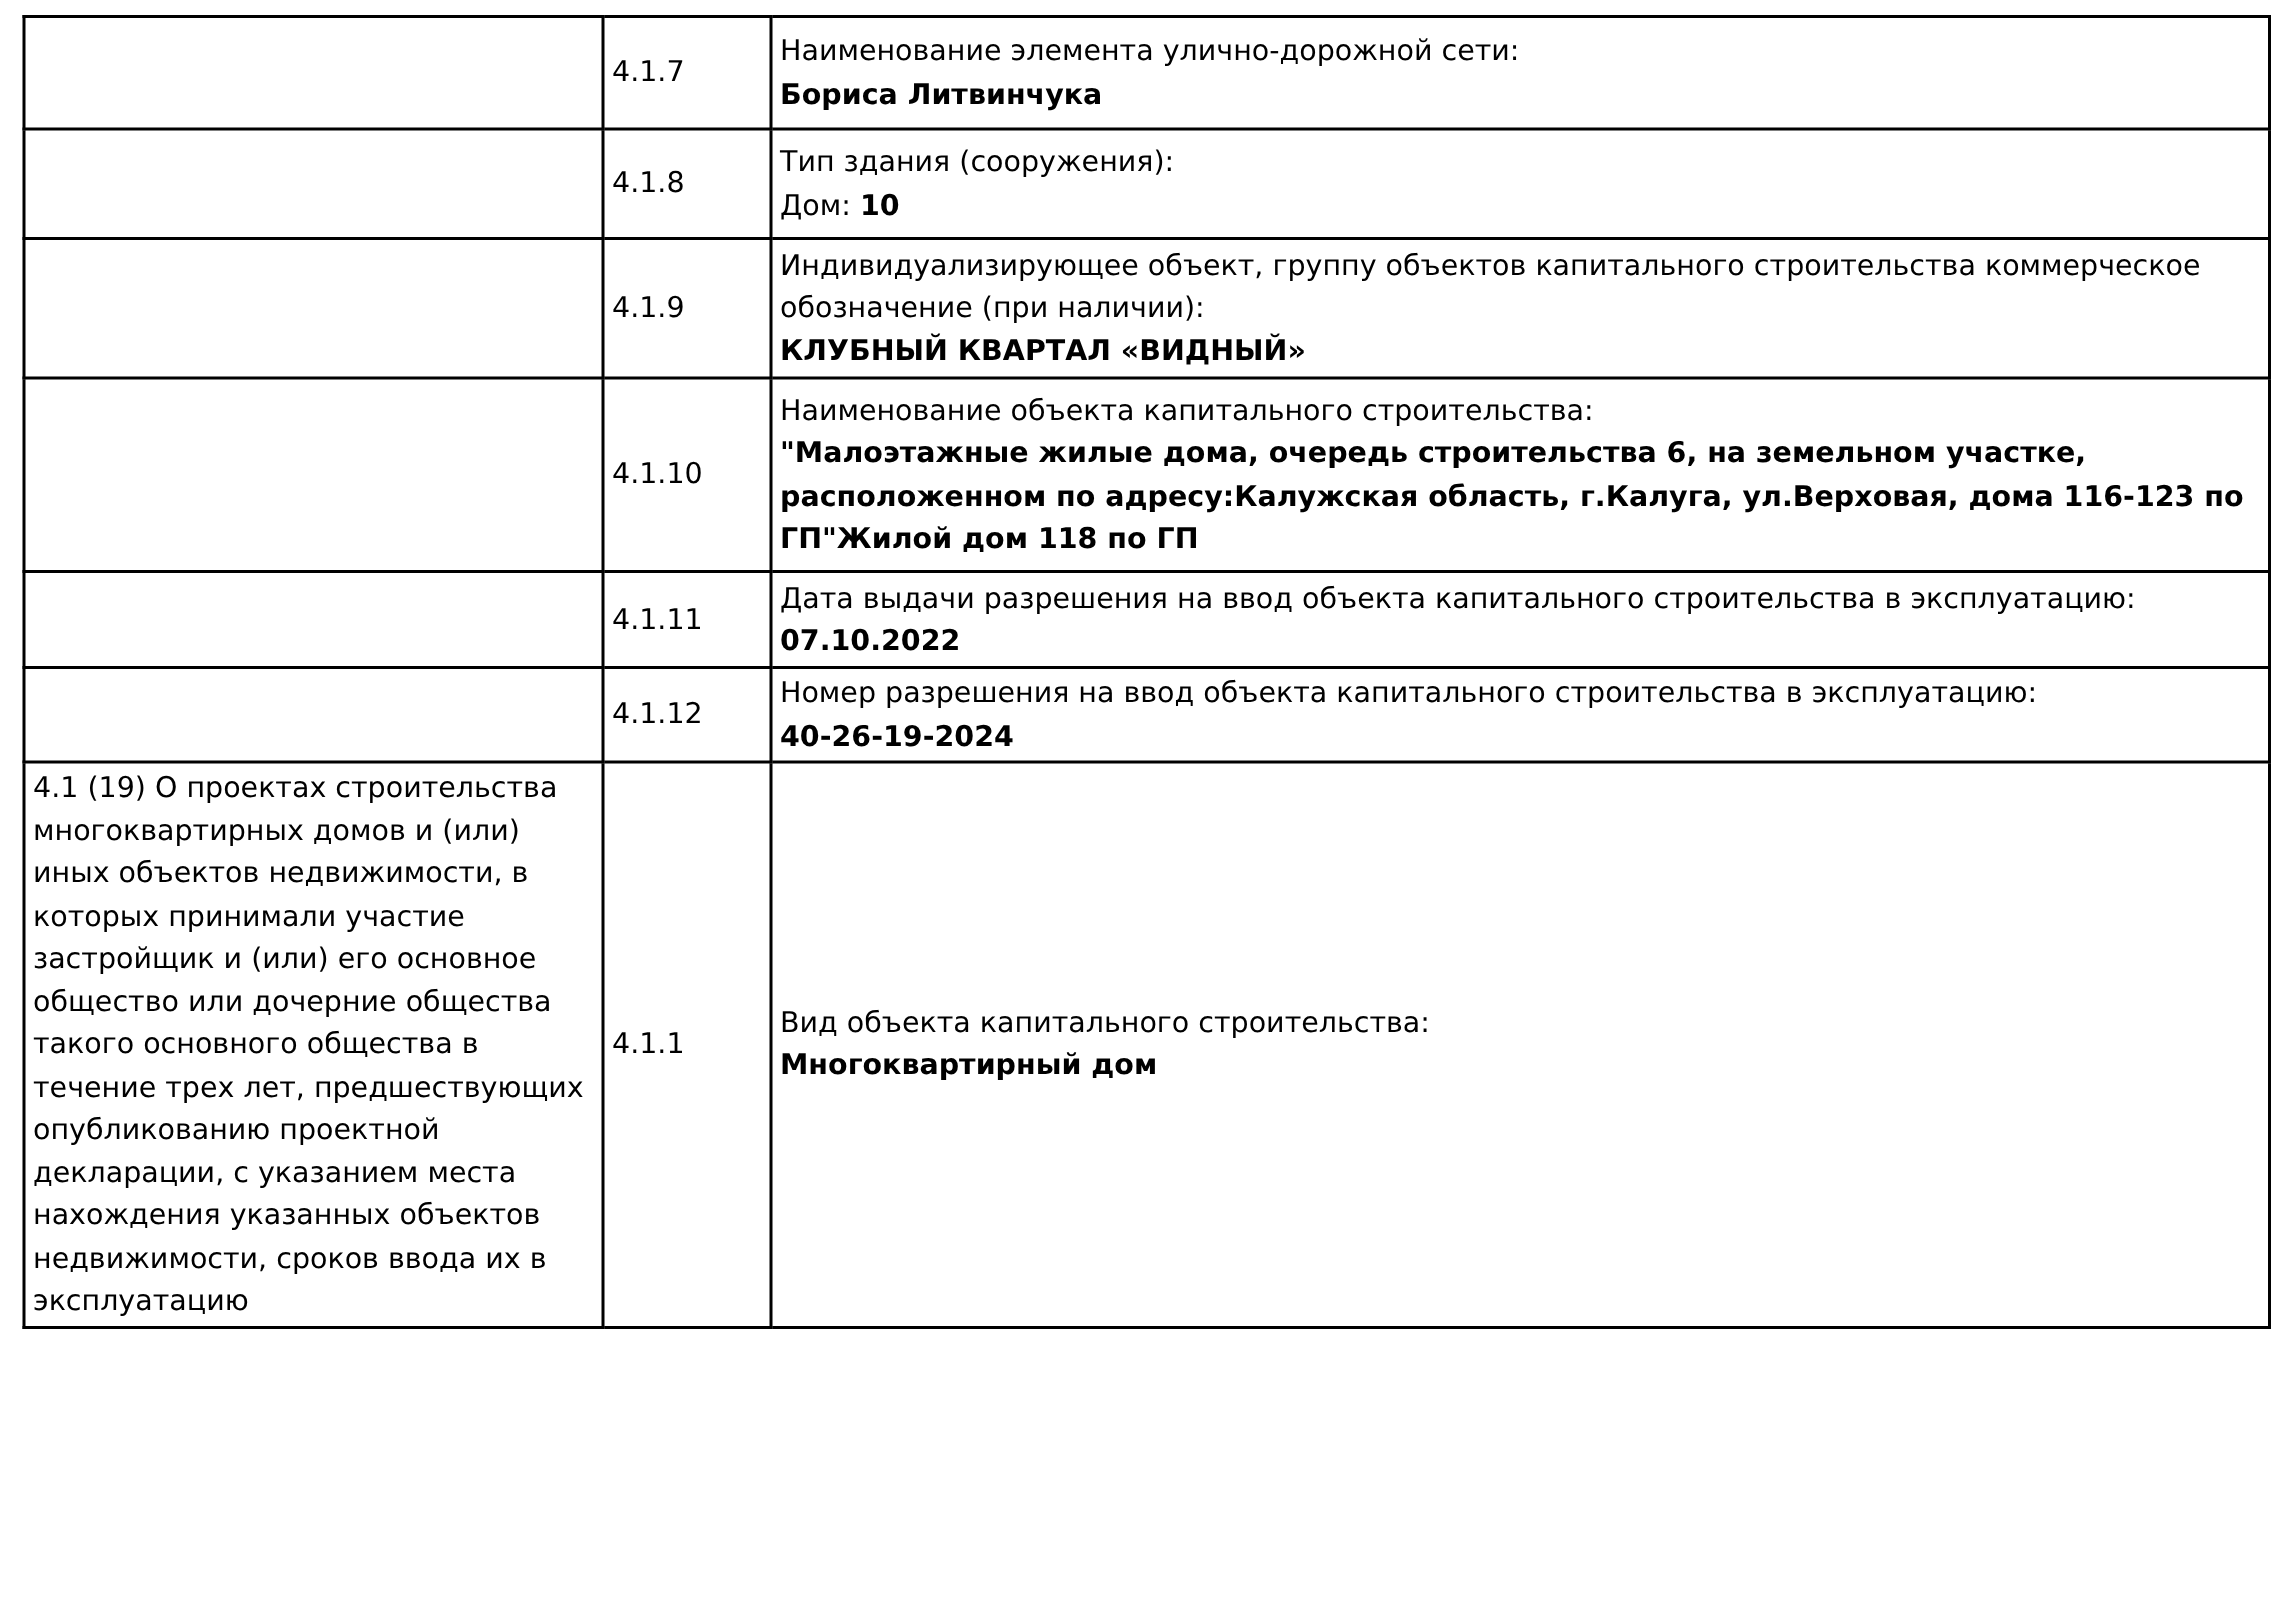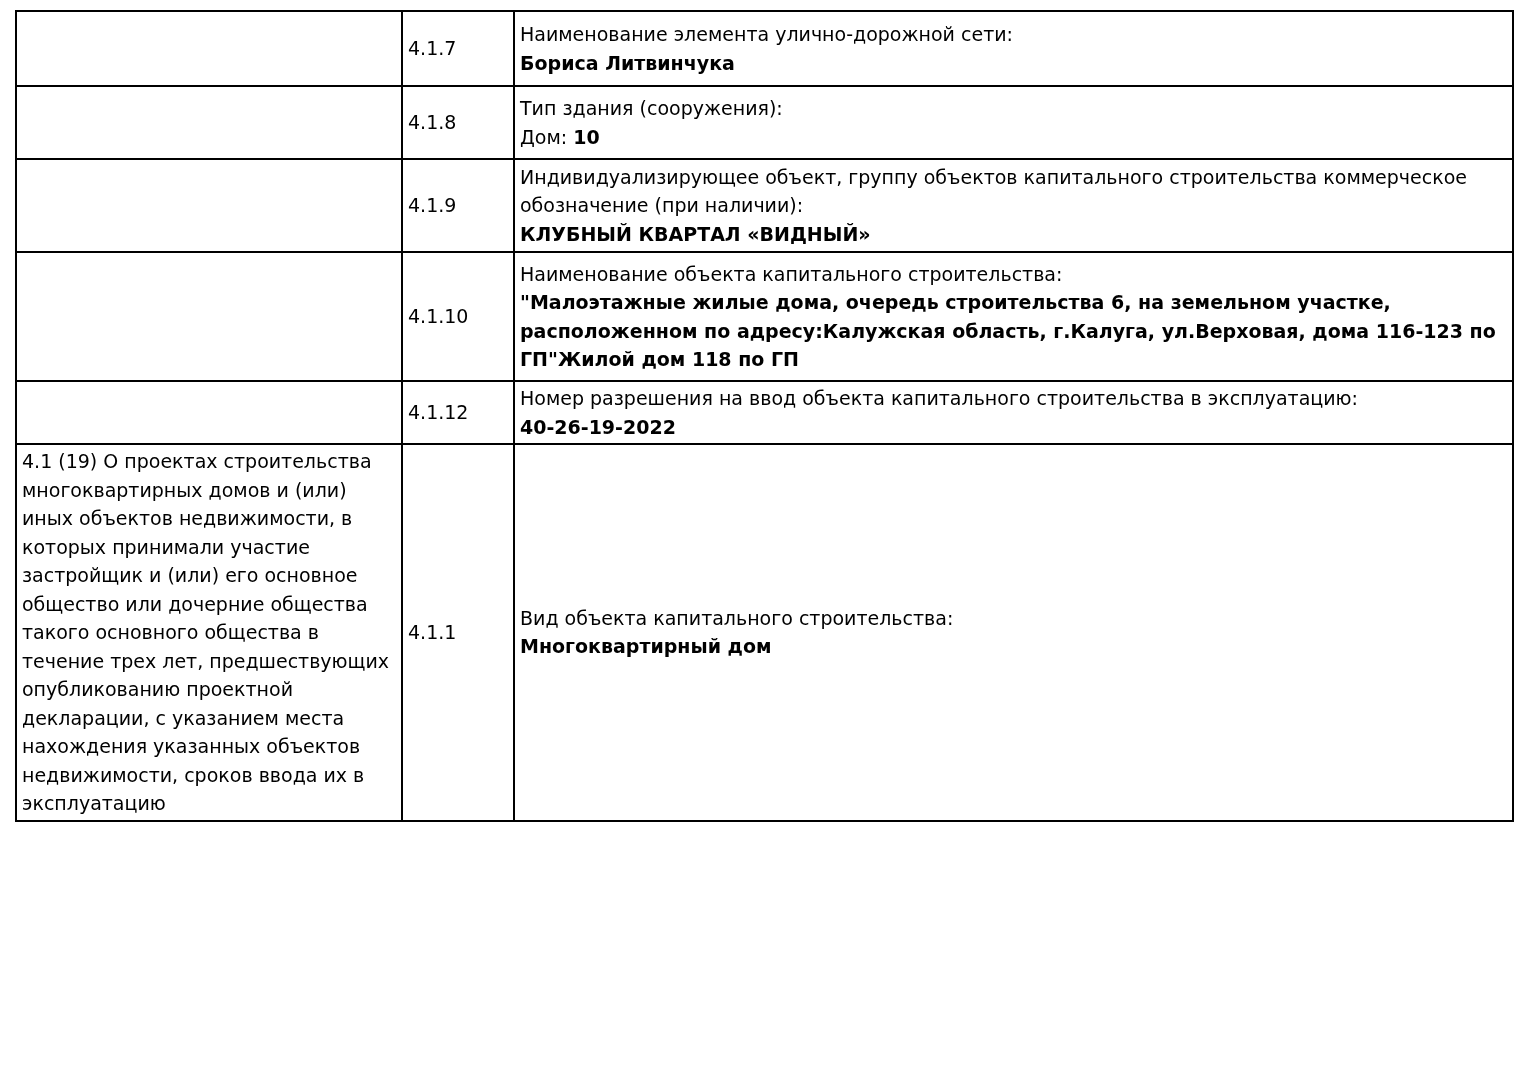--- a/index.html
+++ b/index.html
@@ -78,26 +78,34 @@
     </td>
   </tr>
   <tr style="height:129px;">
     <td class="section"></td>
     <td class="code">4.1.10</td>
     <td class="content">
       <div>Наименование объекта капитального строительства:</div>
       <div><span class="value-prefix"></span><span class="value-bold">"Малоэтажные жилые дома, очередь строительства 6, на земельном участке, расположенном по адресу:Калужская область, г.Калуга, ул.Верховая, дома 116-123 по ГП"Жилой дом 118 по ГП</span></div>
     </td>
   </tr>
+  <tr style="height:64px;">
+    <td class="section"></td>
+    <td class="code">4.1.11</td>
+    <td class="content">
+      <div>Дата выдачи разрешения на ввод объекта капитального строительства в эксплуатацию:</div>
+      <div><span class="value-prefix"></span><span class="value-bold">07.10.2022</span></div>
+    </td>
+  </tr>
   <tr style="height:61px;">
     <td class="section"></td>
     <td class="code">4.1.12</td>
     <td class="content">
       <div>Номер разрешения на ввод объекта капитального строительства в эксплуатацию:</div>
-      <div><span class="value-prefix"></span><span class="value-bold">40-26-19-2022</span></div>
+      <div><span class="value-prefix"></span><span class="value-bold">40-26-19-2024</span></div>
     </td>
   </tr>
   <tr style="height:376px;">
     <td class="section">4.1 (19) О проектах строительства многоквартирных домов и (или) иных объектов недвижимости, в которых принимали участие застройщик и (или) его основное общество или дочерние общества такого основного общества в течение трех лет, предшествующих опубликованию проектной декларации, с указанием места нахождения указанных объектов недвижимости, сроков ввода их в эксплуатацию</td>
     <td class="code">4.1.1</td>
     <td class="content">
       <div>Вид объекта капитального строительства:</div>
       <div><span class="value-prefix"></span><span class="value-bold">Многоквартирный дом</span></div>
     </td>
   </tr>

